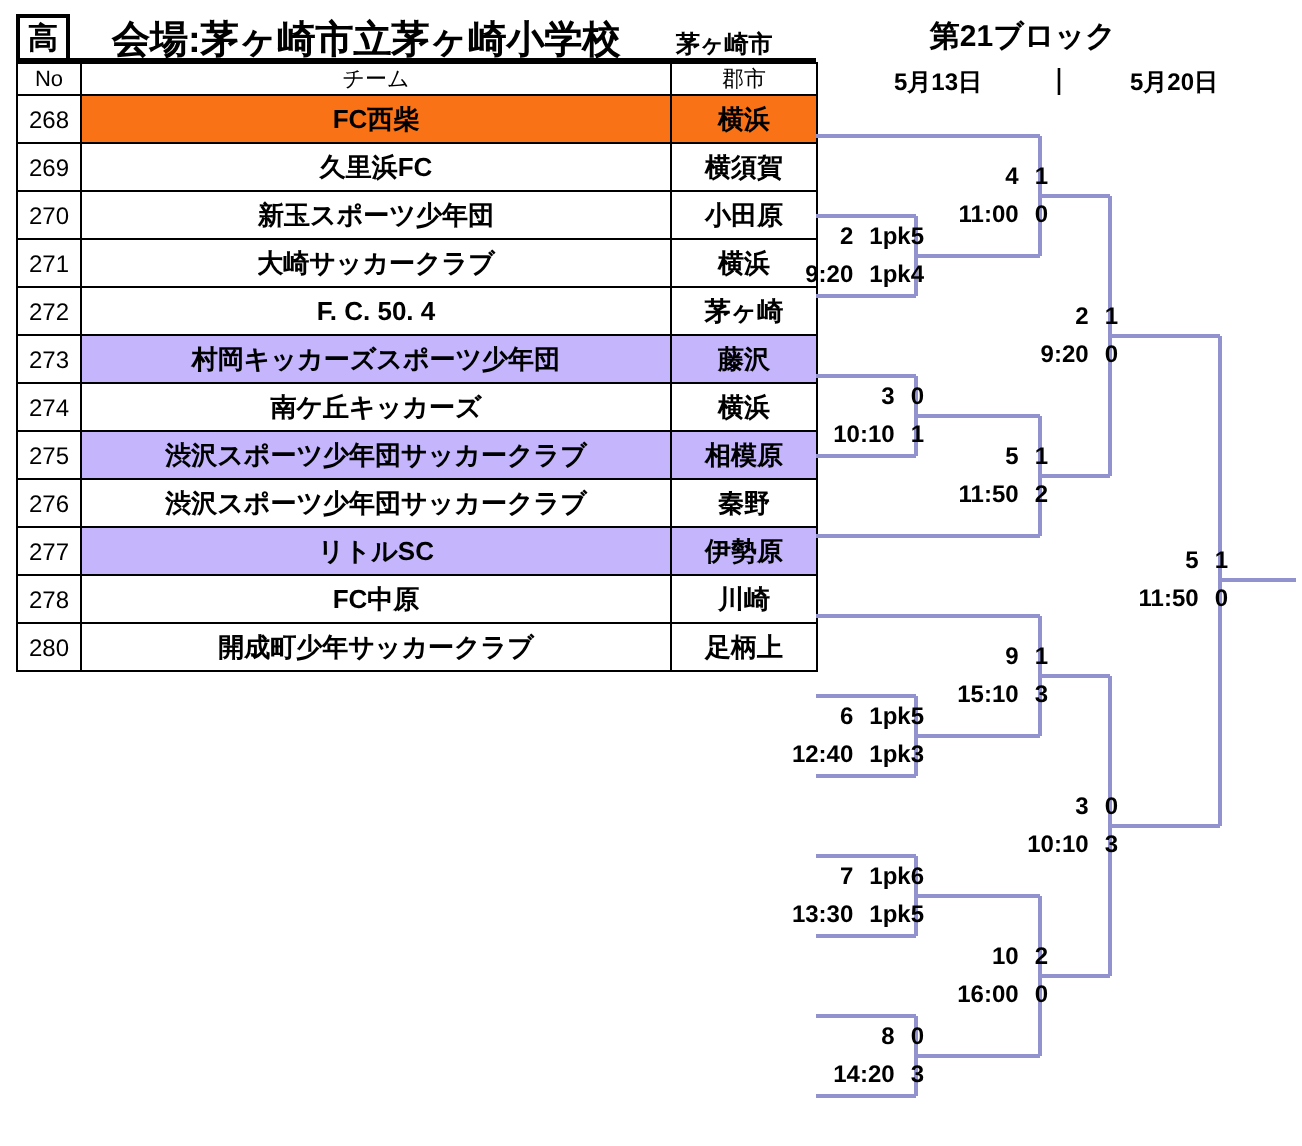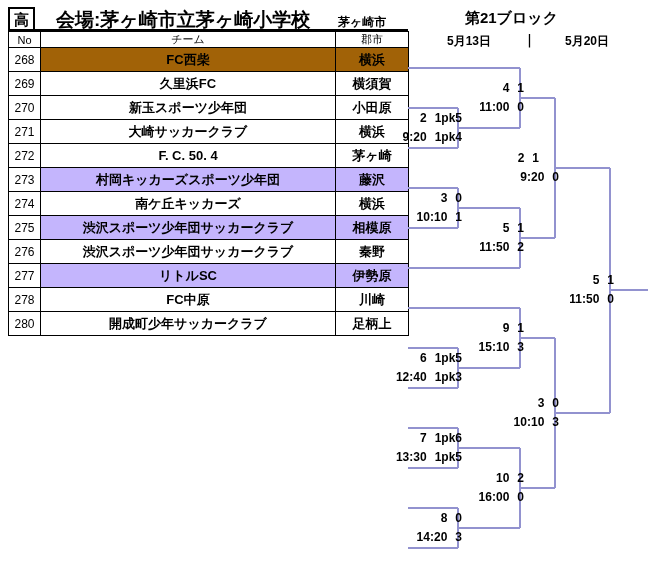--- a/index.html
+++ b/index.html
@@ -32,21 +32,21 @@
     border:1px solid #000; padding:0; margin:0;
     text-align:center; vertical-align:middle;
     overflow:hidden; white-space:nowrap;
   }
   table.main thead tr { height:16px; }
   table.main th { font-weight:normal; font-size:11px; }
   table.main tbody tr { height:24px; }
   td.c-no   { font-size:12px; font-weight:normal; }
   td.c-team { font-size:13px; font-weight:bold; }
   td.c-city { font-size:13px; font-weight:bold; }
-  tr.bg-pink   td.c-team, tr.bg-pink   td.c-city { background:#a16207; }
+  tr.bg-pink   td.c-team, tr.bg-pink   td.c-city { background:#f97316; }
   tr.bg-yellow td.c-team, tr.bg-yellow td.c-city { background:#c4b5fd; }
 
   
   svg.lines { position:absolute; left:0; top:0; pointer-events:none; }
   .ml {
     position:absolute; width:110px; text-align:right;
     font-size:12px; font-weight:bold; line-height:14px; white-space:nowrap;
   }
   .ml .sc { display:inline-block; margin-left:8px; }
 </style>
@@ -181,21 +181,21 @@
 
   <div class="ml" style="left:352px;top:431px"><span>7</span><span class="sc">1pk6</span></div>
   <div class="ml" style="left:352px;top:450px"><span>13:30</span><span class="sc">1pk5</span></div>
 
   <div class="ml" style="left:352px;top:511px"><span>8</span><span class="sc">0</span></div>
   <div class="ml" style="left:352px;top:530px"><span>14:20</span><span class="sc">3</span></div>
 
   <div class="ml" style="left:414px;top:471px"><span>10</span><span class="sc">2</span></div>
   <div class="ml" style="left:414px;top:490px"><span>16:00</span><span class="sc">0</span></div>
 
-  <div class="ml" style="left:429px;top:151px"><span>2</span><span class="sc">1</span></div>
+  <div class="ml" style="left:449px;top:151px"><span>2</span><span class="sc">1</span></div>
   <div class="ml" style="left:449px;top:170px"><span>9:20</span><span class="sc">0</span></div>
 
   <div class="ml" style="left:449px;top:396px"><span>3</span><span class="sc">0</span></div>
   <div class="ml" style="left:449px;top:415px"><span>10:10</span><span class="sc">3</span></div>
 
   <div class="ml" style="left:504px;top:273px"><span>5</span><span class="sc">1</span></div>
   <div class="ml" style="left:504px;top:292px"><span>11:50</span><span class="sc">0</span></div>
 
 </div>
 

